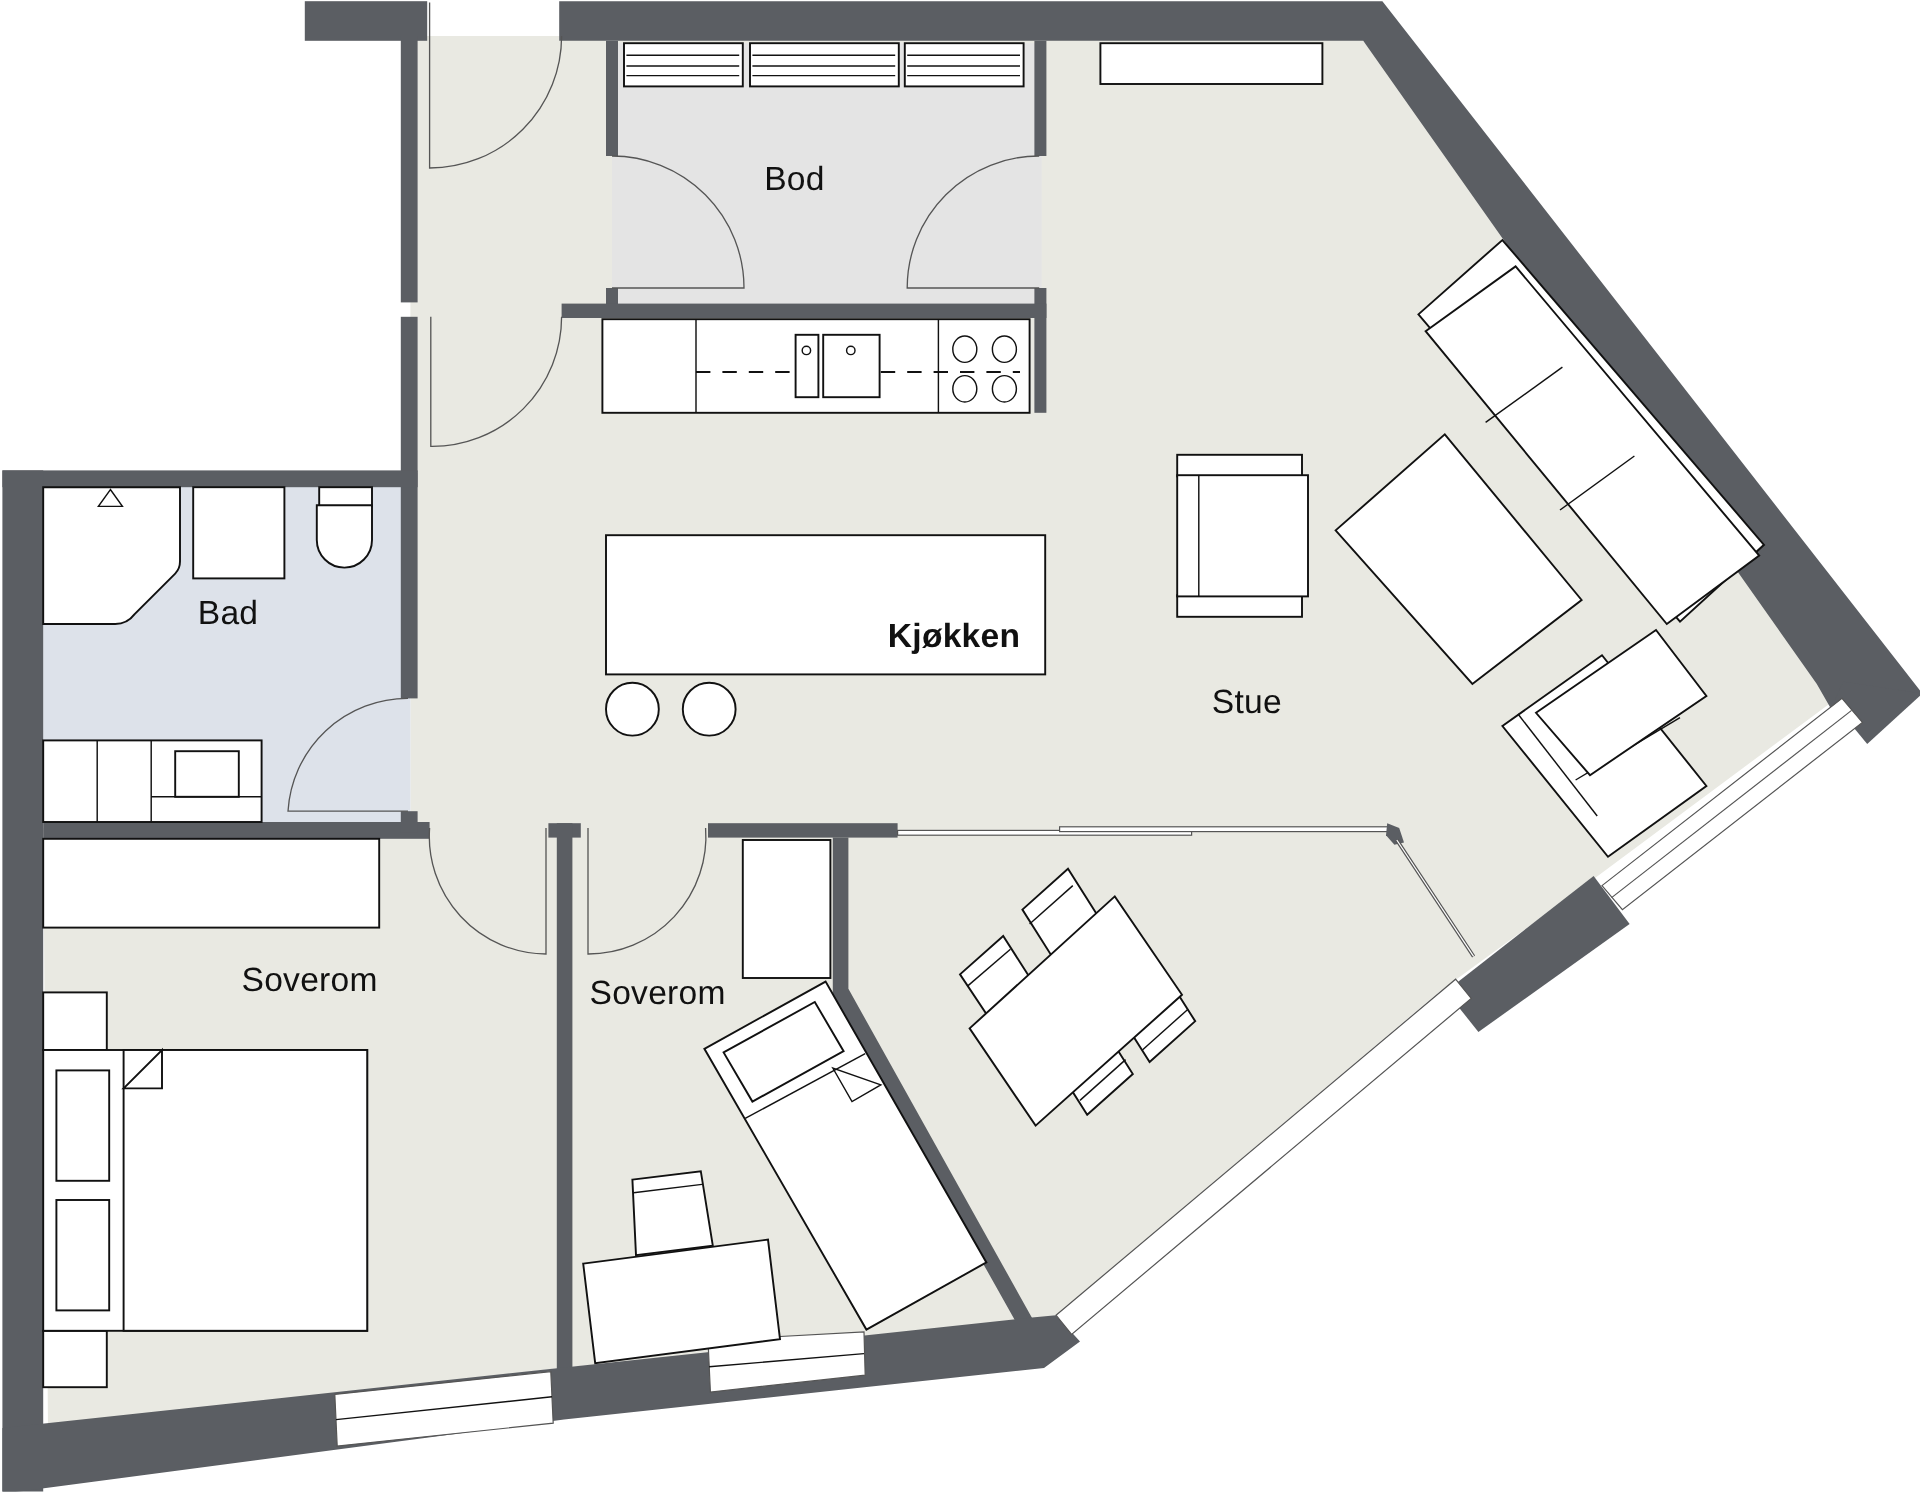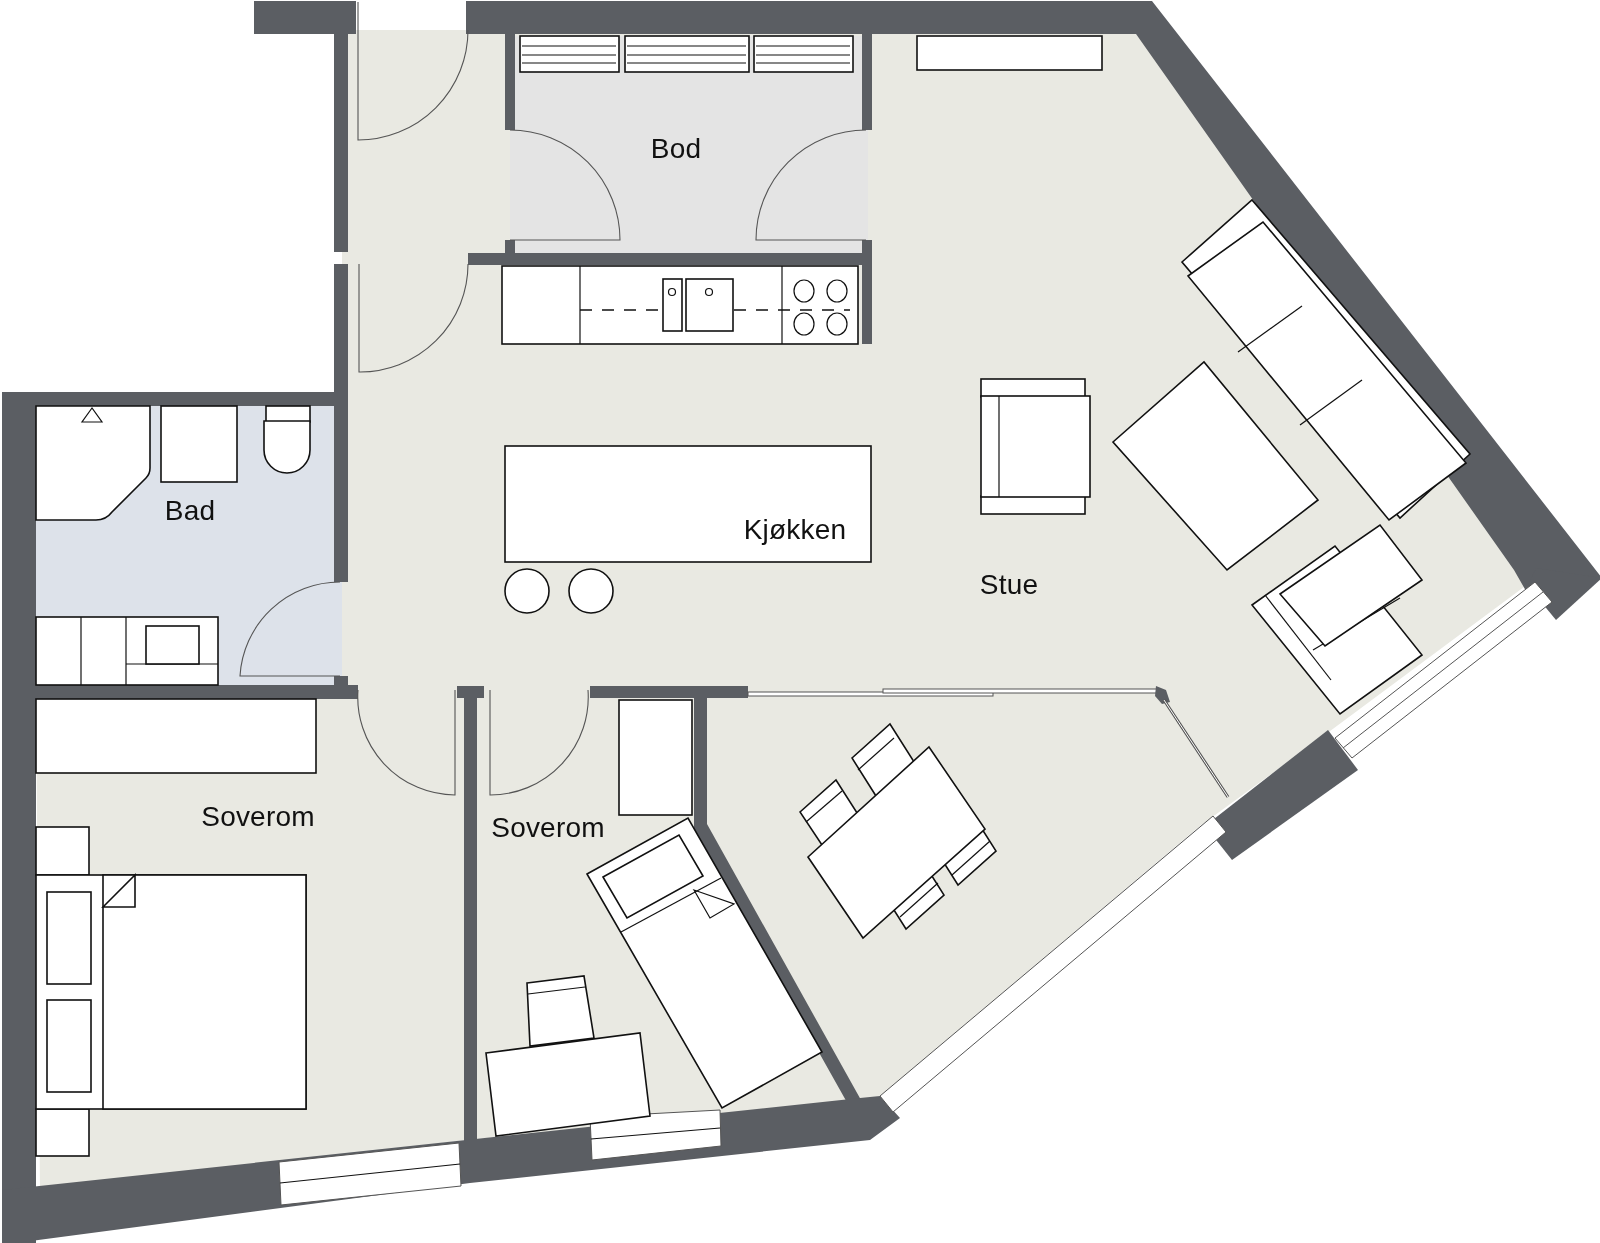--- a/index.html
+++ b/index.html
@@ -210,18 +210,18 @@
     <line class="thin" x1="621" y1="932" x2="721" y2="878"></line>
     <polygon class="furn" points="603,877 679,835 703,876 627,918"></polygon>
     <polygon class="thin" points="694,890 710,918 734,904"></polygon>
     <polygon class="furn" points="527,983 584,976 594,1038 530,1046"></polygon>
     <line class="thin" x1="528" y1="994" x2="585" y2="987"></line>
     <polygon class="furn" points="486,1053 640,1033 650,1116 496,1136"></polygon>
   </g>
 
 </svg>
 
-<div class="room-label" style="left:676px; top:149px;">Bod</div>
+<div class="room-label" style="left:662px; top:149px;">Bod</div>
 <div class="room-label" style="left:190px; top:511px;">Bad</div>
-<div class="room-label" style="left:795px; top:530px;">Kjøkken</div>
-<div class="room-label" style="left:1009px; top:585px;">Stue</div>
+<div class="room-label" style="left:795px; top:530px;font-weight:bold;">Kjøkken</div>
+<div class="room-label" style="left:1039px; top:585px;">Stue</div>
 <div class="room-label" style="left:258px; top:817px;">Soverom</div>
 <div class="room-label" style="left:548px; top:828px;">Soverom</div>
 
 </body></html>

